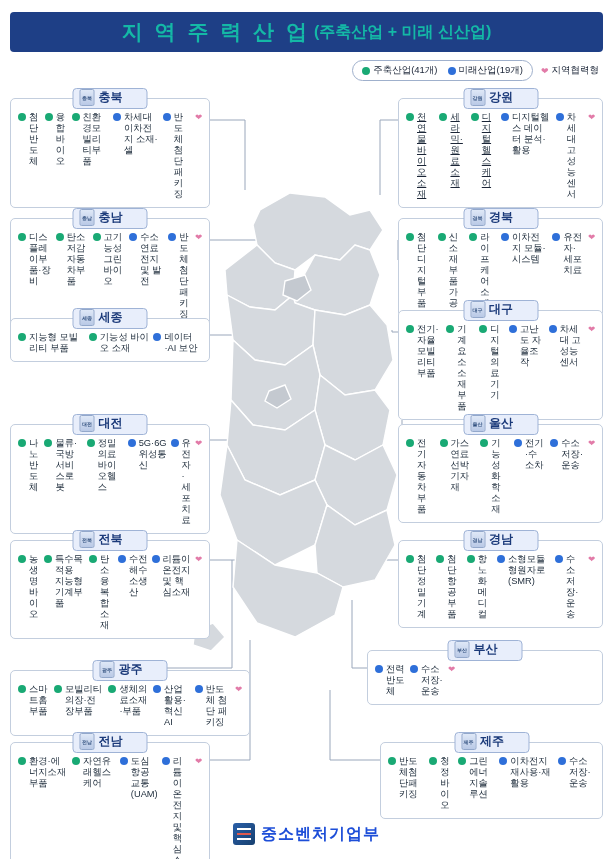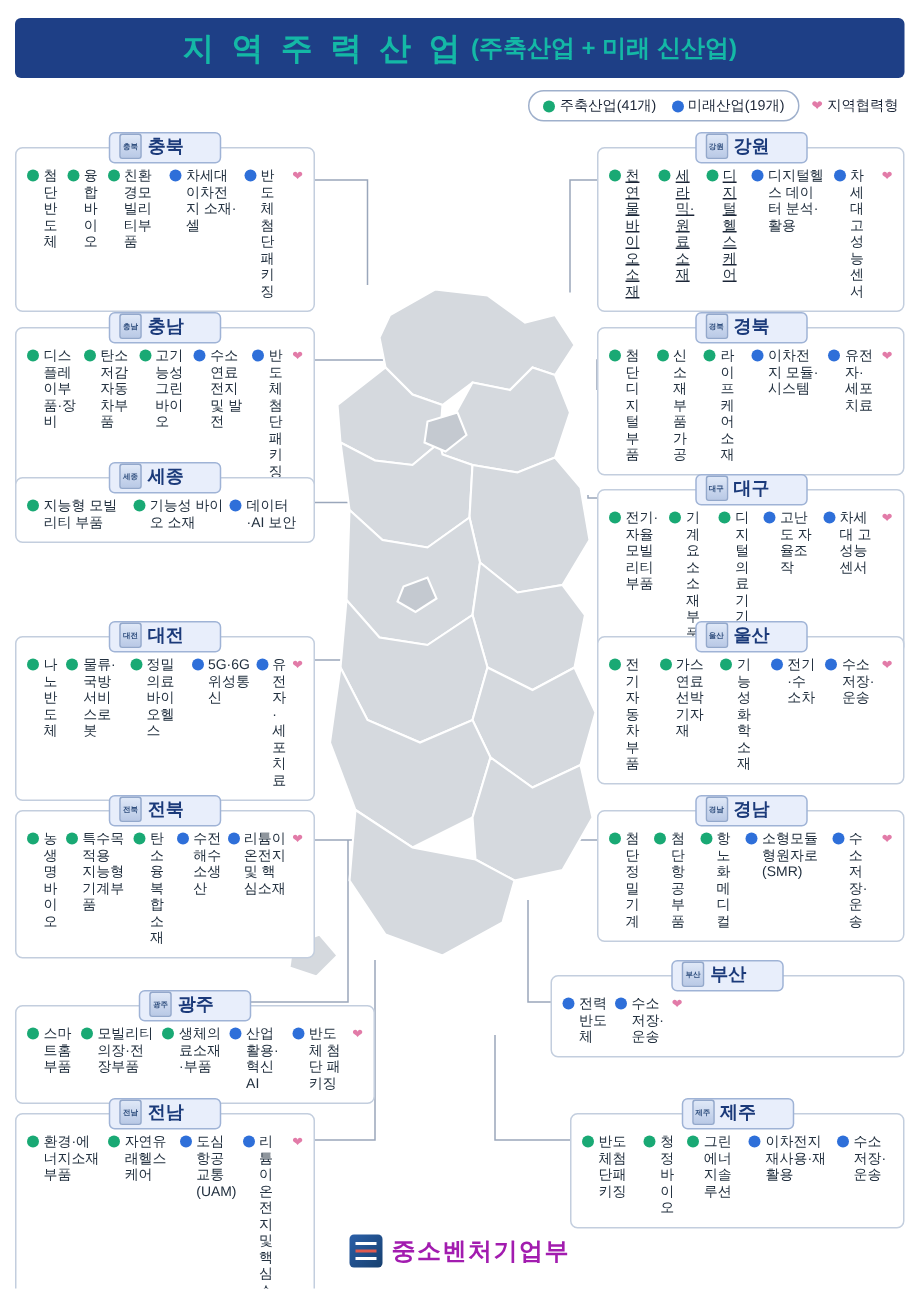--- a/index.html
+++ b/index.html
@@ -90,21 +90,21 @@
     background:linear-gradient(135deg,#2a5fa8,#17406f);
     position:relative;
   }
   .footer .mark:after{
     content:"";position:absolute;left:4px;top:5px;width:14px;height:12px;
     background:
       linear-gradient(#fff,#fff) 0 0/14px 2px no-repeat,
       linear-gradient(#e05a4f,#e05a4f) 0 5px/14px 2px no-repeat,
       linear-gradient(#fff,#fff) 0 10px/14px 2px no-repeat;
   }
-  .footer .ftxt{font-size:16px;font-weight:bold;color:#a21caf;letter-spacing:1px;}
+  .footer .ftxt{font-size:16px;font-weight:bold;color:#1d4ed8;letter-spacing:1px;}
 </style>
 </head>
 <body>
 
 <div class="title-bar">
   <span class="t-main">지 역 주 력 산 업</span>
   <span class="t-sub">(주축산업 + 미래 신산업)</span>
 </div>
 
 <div class="legend">
@@ -451,21 +451,21 @@
         </div>
       <div class="it">
           <span class="bullet b-blue"></span>
           <span class="txt">유전자·세포치료</span>
           <span class="hx">❤</span>
         </div>
     </div>
   </div>
 </div>
 
-<div class="card" style="left:398px;top:326px;width:205px;">
+<div class="card" style="left:398px;top:310px;width:205px;">
   <div class="card-head">
     <span class="emb">대구</span>
     <span>대구</span>
   </div>
   <div class="cols">
     <div class="col" style="width:100px;">
       <div class="it">
           <span class="bullet b-green"></span>
           <span class="txt">전기·자율모빌리티부품</span>
         </div>

